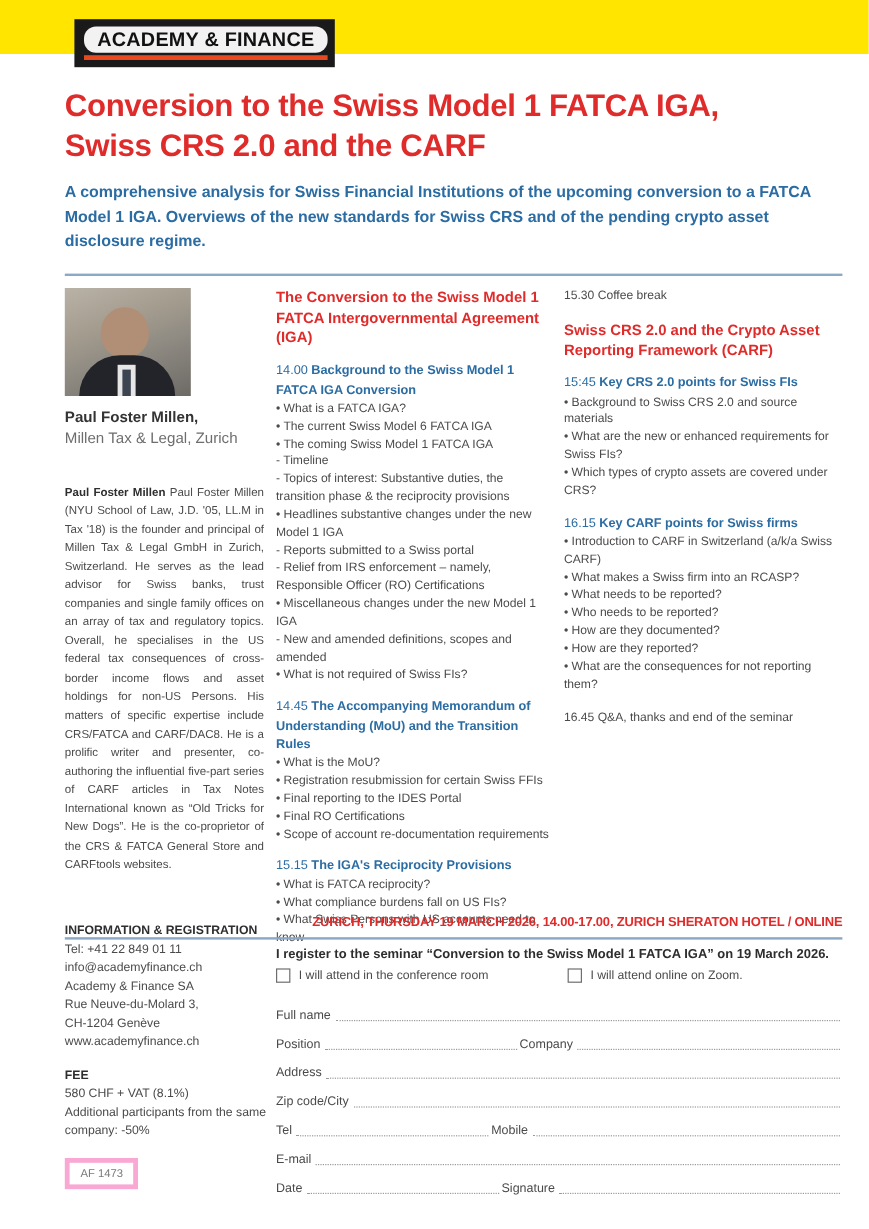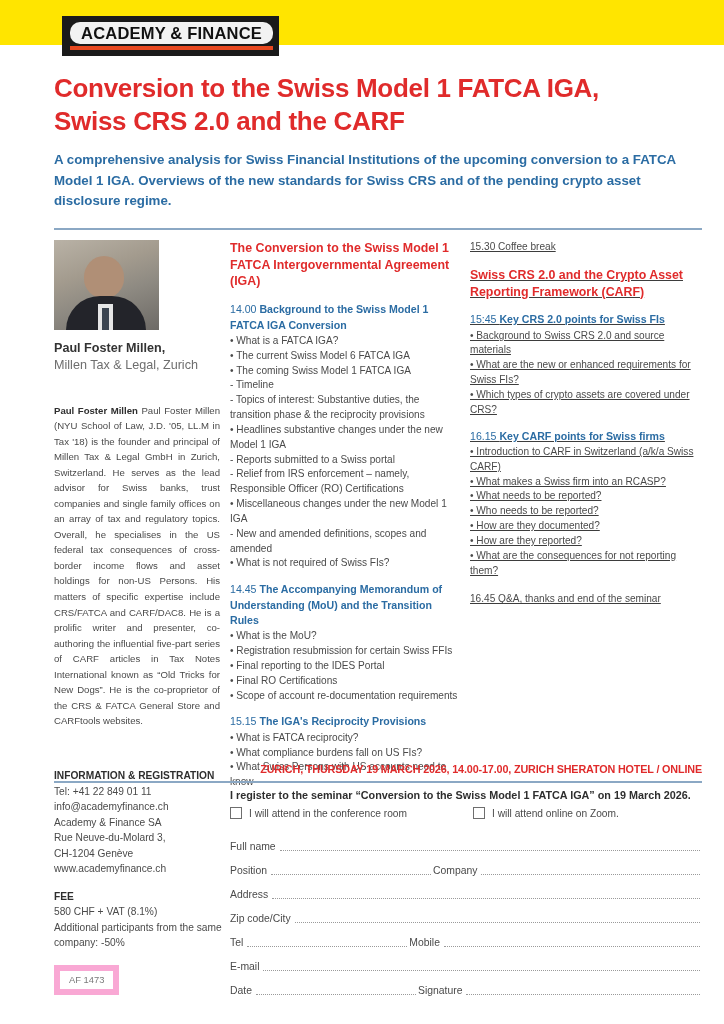--- a/index.html
+++ b/index.html
@@ -151,21 +151,20 @@
     position: absolute;
     left: 230px;
     top: 240px;
     width: 228px;
   }
   .col-right {
     position: absolute;
     left: 470px;
     top: 240px;
     width: 232px;
-    text-decoration: underline;
   }
 
   .sec-head {
     color: #e02b2b;
     font-weight: bold;
     font-size: 12.4px;
     line-height: 1.35;
     margin-bottom: 12px;
   }
   .item { margin-bottom: 11px; }
@@ -220,21 +219,21 @@
     width: 170px;
     font-size: 10.2px;
     line-height: 1.52;
     color: #4a4a4a;
   }
   .info .hd { font-weight: bold; color: #2e2e2e; }
   .fee-hd { font-weight: bold; color: #2e2e2e; margin-top: 12px; }
   .afbox {
     display: inline-block;
     margin-top: 14px;
-    border: 6px solid #f9a8d4;
+    border: 4px solid #f9a8d4;
     padding: 2px 9px;
     font-size: 9.4px;
     color: #7a7a7a;
   }
 
   .form {
     position: absolute;
     left: 230px;
     top: 789px;
     width: 472px;

